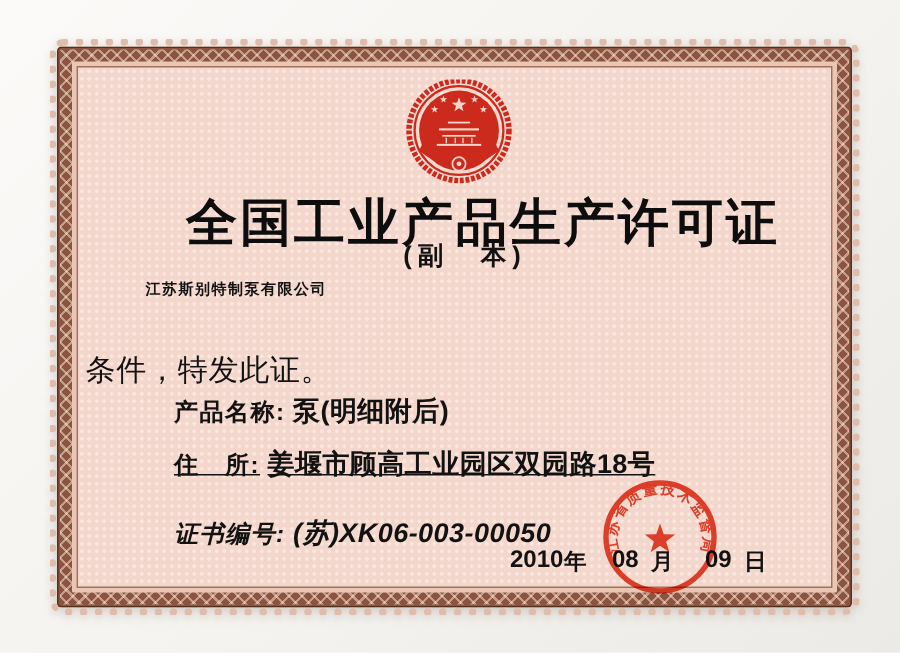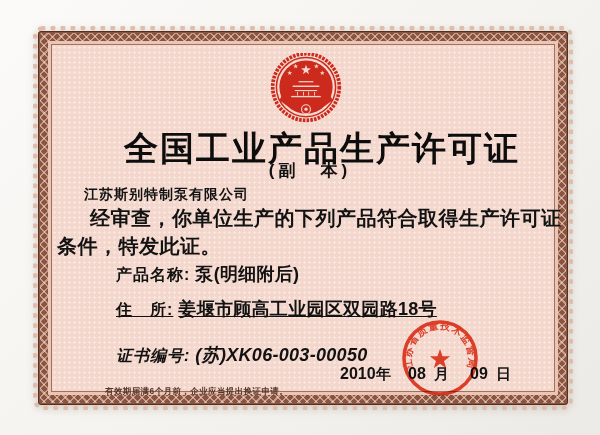--- a/index.html
+++ b/index.html
@@ -24,23 +24,23 @@
   .inner{position:absolute;inset:3px;border:1px solid #a5705a;background-color:#f4d7cc;
     background-image:radial-gradient(#fae8e0 1px,transparent 1.3px);
     background-size:5px 5px;}
   
   .abs{position:absolute;}
   .title{left:0;top:95px;width:568px;text-align:center;
     font-size:34px;font-weight:bold;letter-spacing:2px;color:#0d0d0d;
     font-family:"DejaVu Sans","Liberation Sans",sans-serif;}
   .subtitle{left:0;top:128px;width:544px;text-align:center;
     font-size:17px;font-weight:bold;letter-spacing:4px;}
-  .company{left:46px;top:155px;font-size:14px;font-weight:bold;letter-spacing:1px;}
+  .company{left:59px;top:155px;font-size:10px;font-weight:bold;letter-spacing:1px;}
   .stmt1{left:52px;top:174px;font-size:20px;font-weight:bold;letter-spacing:.5px;}
-  .stmt2{left:19px;top:202px;font-size:20px;font-weight:bold;letter-spacing:.5px;}
+  .stmt2{left:19px;top:202px;font-size:20px;font-weight:normal;letter-spacing:.5px;}
   .row{left:62px;white-space:nowrap;}
   .row .lbl{font-size:16px;font-weight:bold;letter-spacing:1px;margin-left:16px;}
   .row .val{font-size:18px;font-weight:bold;margin-left:5px;letter-spacing:.3px;}
   .row-product{top:231px;}
   .row-addr{top:266px;text-decoration:underline;}
   .row-prod-addr{top:289px;}
   .row-certno{top:312px;font-style:italic;}
   .row-valid{top:335px;}
   .note{left:67px;top:355px;font-size:8.5px;font-weight:bold;color:#54352b;letter-spacing:.4px;}
   .datepart{top:334px;font-size:16px;font-weight:bold;}
@@ -86,34 +86,32 @@
         <rect x="53" y="52.5" width="1.2" height="5"></rect>
         <rect x="61" y="52.5" width="1.2" height="5"></rect>
         <rect x="30" y="58" width="40" height="1.8"></rect>
         <circle cx="50" cy="76" r="2.2"></circle>
       </g>
     </svg>
 
     <div class="abs title">全国工业产品生产许可证</div>
     <div class="abs subtitle">(副　本)</div>
     <div class="abs company">江苏斯别特制泵有限公司</div>
-    <div class="abs stmt1">经审查，你单位生产的下列产品符合取得生产许可证</div>
     <div class="abs stmt2">条件，特发此证。</div>
 
     <div class="abs row row-product">
       <span class="lbl">产品名称:</span><span class="val">泵(明细附后)</span>
     </div>
     <div class="abs row row-addr">
       <span class="lbl">住　所:</span><span class="val">姜堰市顾高工业园区双园路18号</span>
     </div>
     <div class="abs row row-certno">
       <span class="lbl">证书编号:</span><span class="val">(苏)XK06-003-00050</span>
     </div>
 
-    <div class="abs note">有效期届满6个月前，企业应当提出换证申请。</div>
 
     <span class="abs datepart d-year">2010</span>
     <span class="abs datepart d-yearu">年</span>
     <span class="abs datepart d-month">08</span>
     <span class="abs datepart d-monthu">月</span>
     <span class="abs datepart d-day">09</span>
     <span class="abs datepart d-dayu">日</span>
 
     <svg class="abs seal" viewBox="0 0 100 100">
       <circle cx="50" cy="50" r="45" fill="none" stroke="#e2381f" stroke-width="4.5"></circle>

